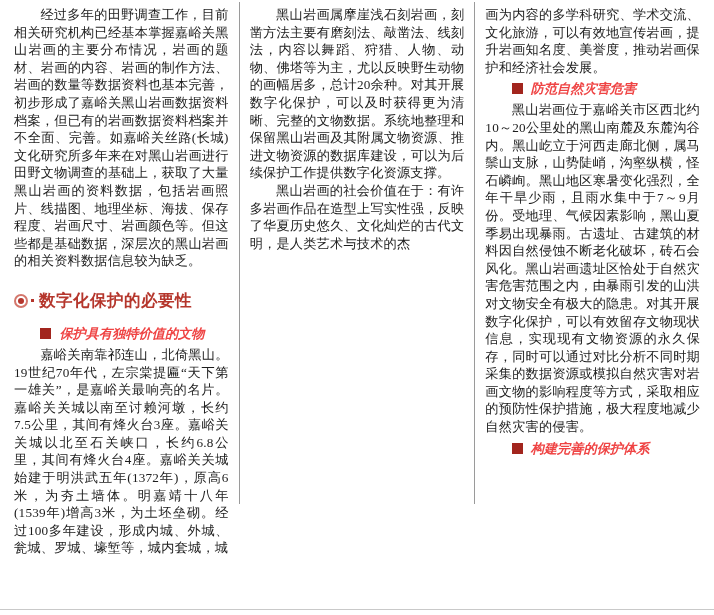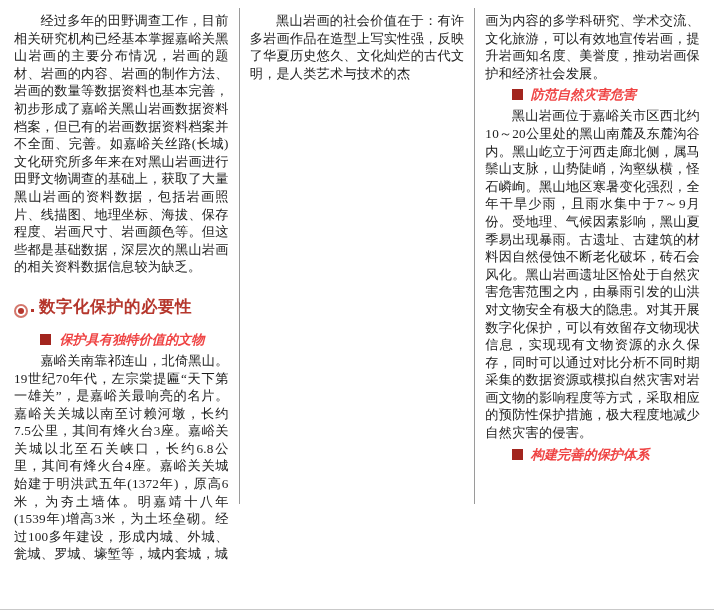--- a/index.html
+++ b/index.html
@@ -12,21 +12,21 @@
     height: 615px;
     overflow: hidden;
     position: relative;
     font-family: "Liberation Serif", serif;
   }
   .page {
     display: flex;
     box-sizing: border-box;
     width: 714px;
     height: 504px;
-    padding: 8px 4px 0 4px;
+    padding: 2px 4px 0 4px;
   }
   .col {
     flex: 1 1 0;
     min-width: 0;
     padding: 4px 10px 0 10px;
     box-sizing: border-box;
   }
   .col + .col {
     border-left: 1px solid var(--divider-gray, #9a9a9a);
   }
@@ -36,21 +36,21 @@
     line-height: 17.6px;
     letter-spacing: 0.2px;
     color: var(--text-color, #1c1c1c);
     text-align: justify;
     text-justify: inter-ideograph;
     font-family: "Liberation Serif", serif;
   }
   .para.indent { text-indent: 2em; }
   .section-heading {
     display: flex;
-    align-items: flex-end;
+    align-items: center;
     margin: 20px 0 12px 0;
     color: var(--heading-red, #b5362c);
     font-size: 16.5px;
     font-weight: bold;
     font-family: "Liberation Sans", sans-serif;
     letter-spacing: 0.5px;
   }
   .ring-icon {
     display: inline-flex;
     align-items: center;
@@ -115,20 +115,21 @@
         <span class="ring-icon">
           <span class="ring"></span>
           <span class="dot-sep"></span>
         </span>
         <span>数字化保护的必要性</span>
       </h2>
       <h3 class="sub-heading"><span class="sq"></span><span>保护具有独特价值的文物</span></h3>
       <p class="para indent">嘉峪关南靠祁连山，北倚黑山。19世纪70年代，左宗棠提匾“天下第一雄关”，是嘉峪关最响亮的名片。嘉峪关关城以南至讨赖河墩，长约7.5公里，其间有烽火台3座。嘉峪关关城以北至石关峡口，长约6.8公里，其间有烽火台4座。嘉峪关关城始建于明洪武五年(1372年)，原高6米，为夯土墙体。明嘉靖十八年(1539年)增高3米，为土坯垒砌。经过100多年建设，形成内城、外城、瓮城、罗城、壕堑等，城内套城，城</p>
     </div>
   <div class="col">
+      <p class="para indent">黑山岩画属摩崖浅石刻岩画，刻凿方法主要有磨刻法、敲凿法、线刻法，内容以舞蹈、狩猎、人物、动物、佛塔等为主，尤以反映野生动物的画幅居多，总计20余种。对其开展数字化保护，可以及时获得更为清晰、完整的文物数据。系统地整理和保留黑山岩画及其附属文物资源、推进文物资源的数据库建设，可以为后续保护工作提供数字化资源支撑。</p>
       <p class="para indent">黑山岩画的社会价值在于：有许多岩画作品在造型上写实性强，反映了华夏历史悠久、文化灿烂的古代文明，是人类艺术与技术的杰</p>
     </div>
   <div class="col">
       <p class="para">画为内容的多学科研究、学术交流、文化旅游，可以有效地宣传岩画，提升岩画知名度、美誉度，推动岩画保护和经济社会发展。</p>
       <h3 class="sub-heading"><span class="sq"></span><span>防范自然灾害危害</span></h3>
       <p class="para indent">黑山岩画位于嘉峪关市区西北约10～20公里处的黑山南麓及东麓沟谷内。黑山屹立于河西走廊北侧，属马鬃山支脉，山势陡峭，沟壑纵横，怪石嶙峋。黑山地区寒暑变化强烈，全年干旱少雨，且雨水集中于7～9月份。受地理、气候因素影响，黑山夏季易出现暴雨。古遗址、古建筑的材料因自然侵蚀不断老化破坏，砖石会风化。黑山岩画遗址区恰处于自然灾害危害范围之内，由暴雨引发的山洪对文物安全有极大的隐患。对其开展数字化保护，可以有效留存文物现状信息，实现现有文物资源的永久保存，同时可以通过对比分析不同时期采集的数据资源或模拟自然灾害对岩画文物的影响程度等方式，采取相应的预防性保护措施，极大程度地减少自然灾害的侵害。</p>
       <h3 class="sub-heading"><span class="sq"></span><span>构建完善的保护体系</span></h3>
     </div>
 </div>
 <div class="bottom-rule"></div>

